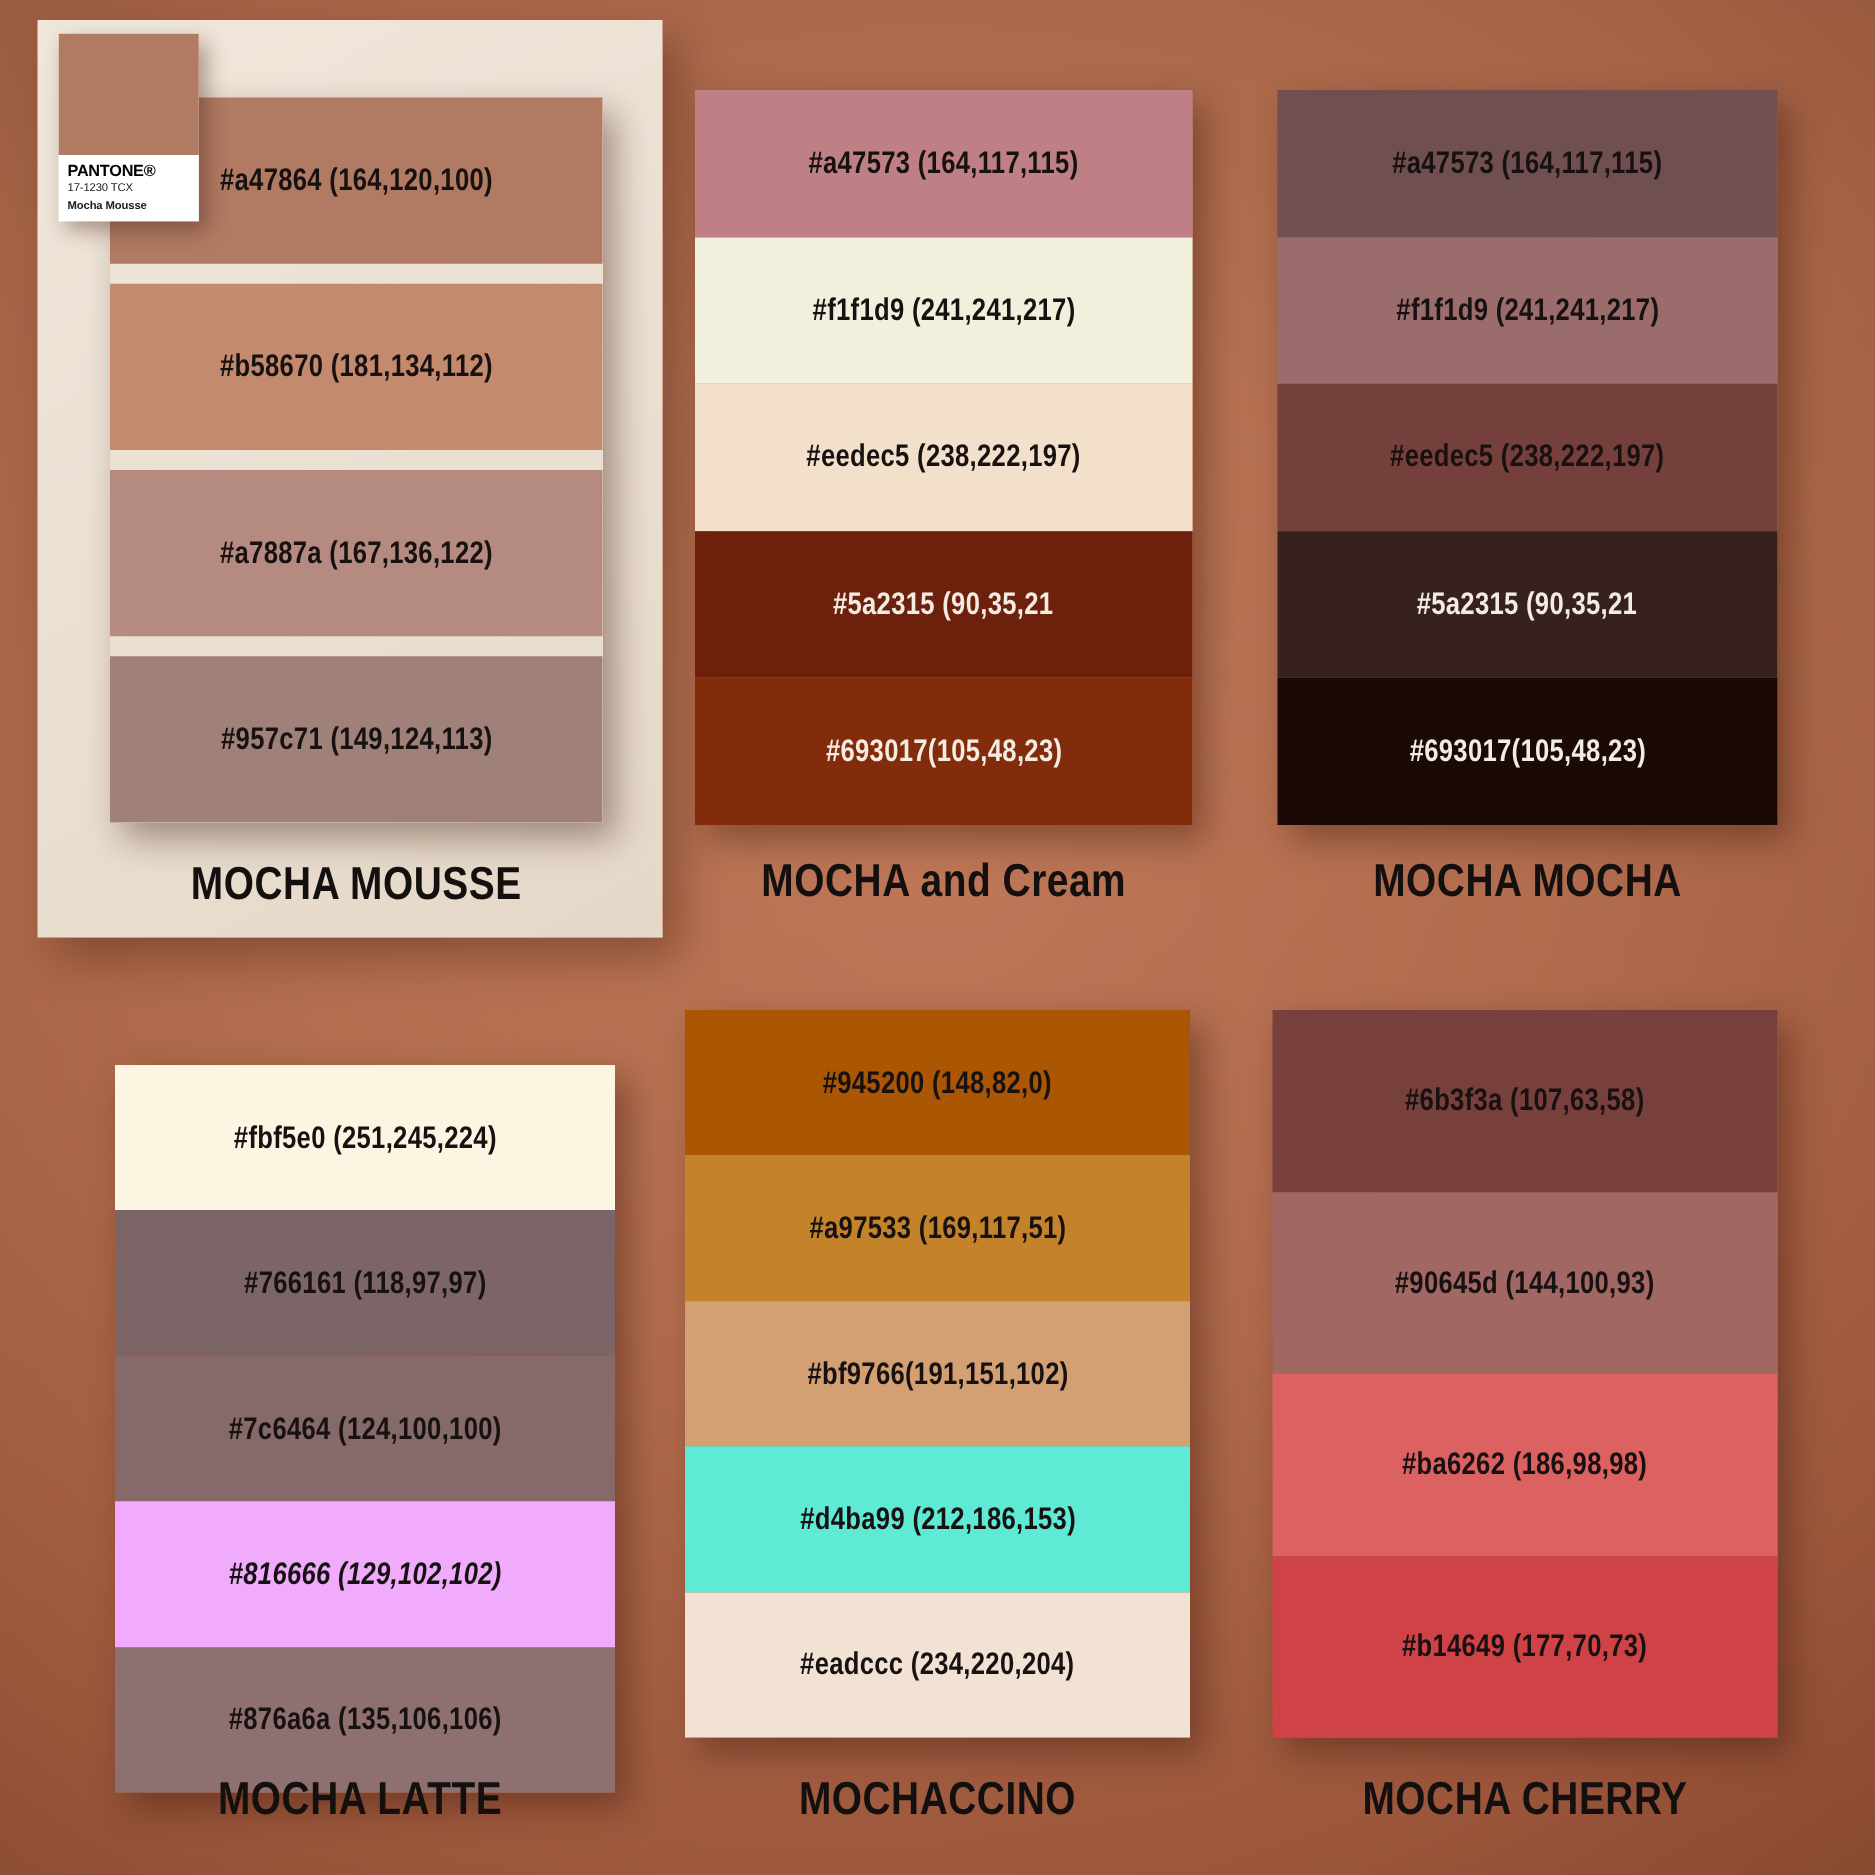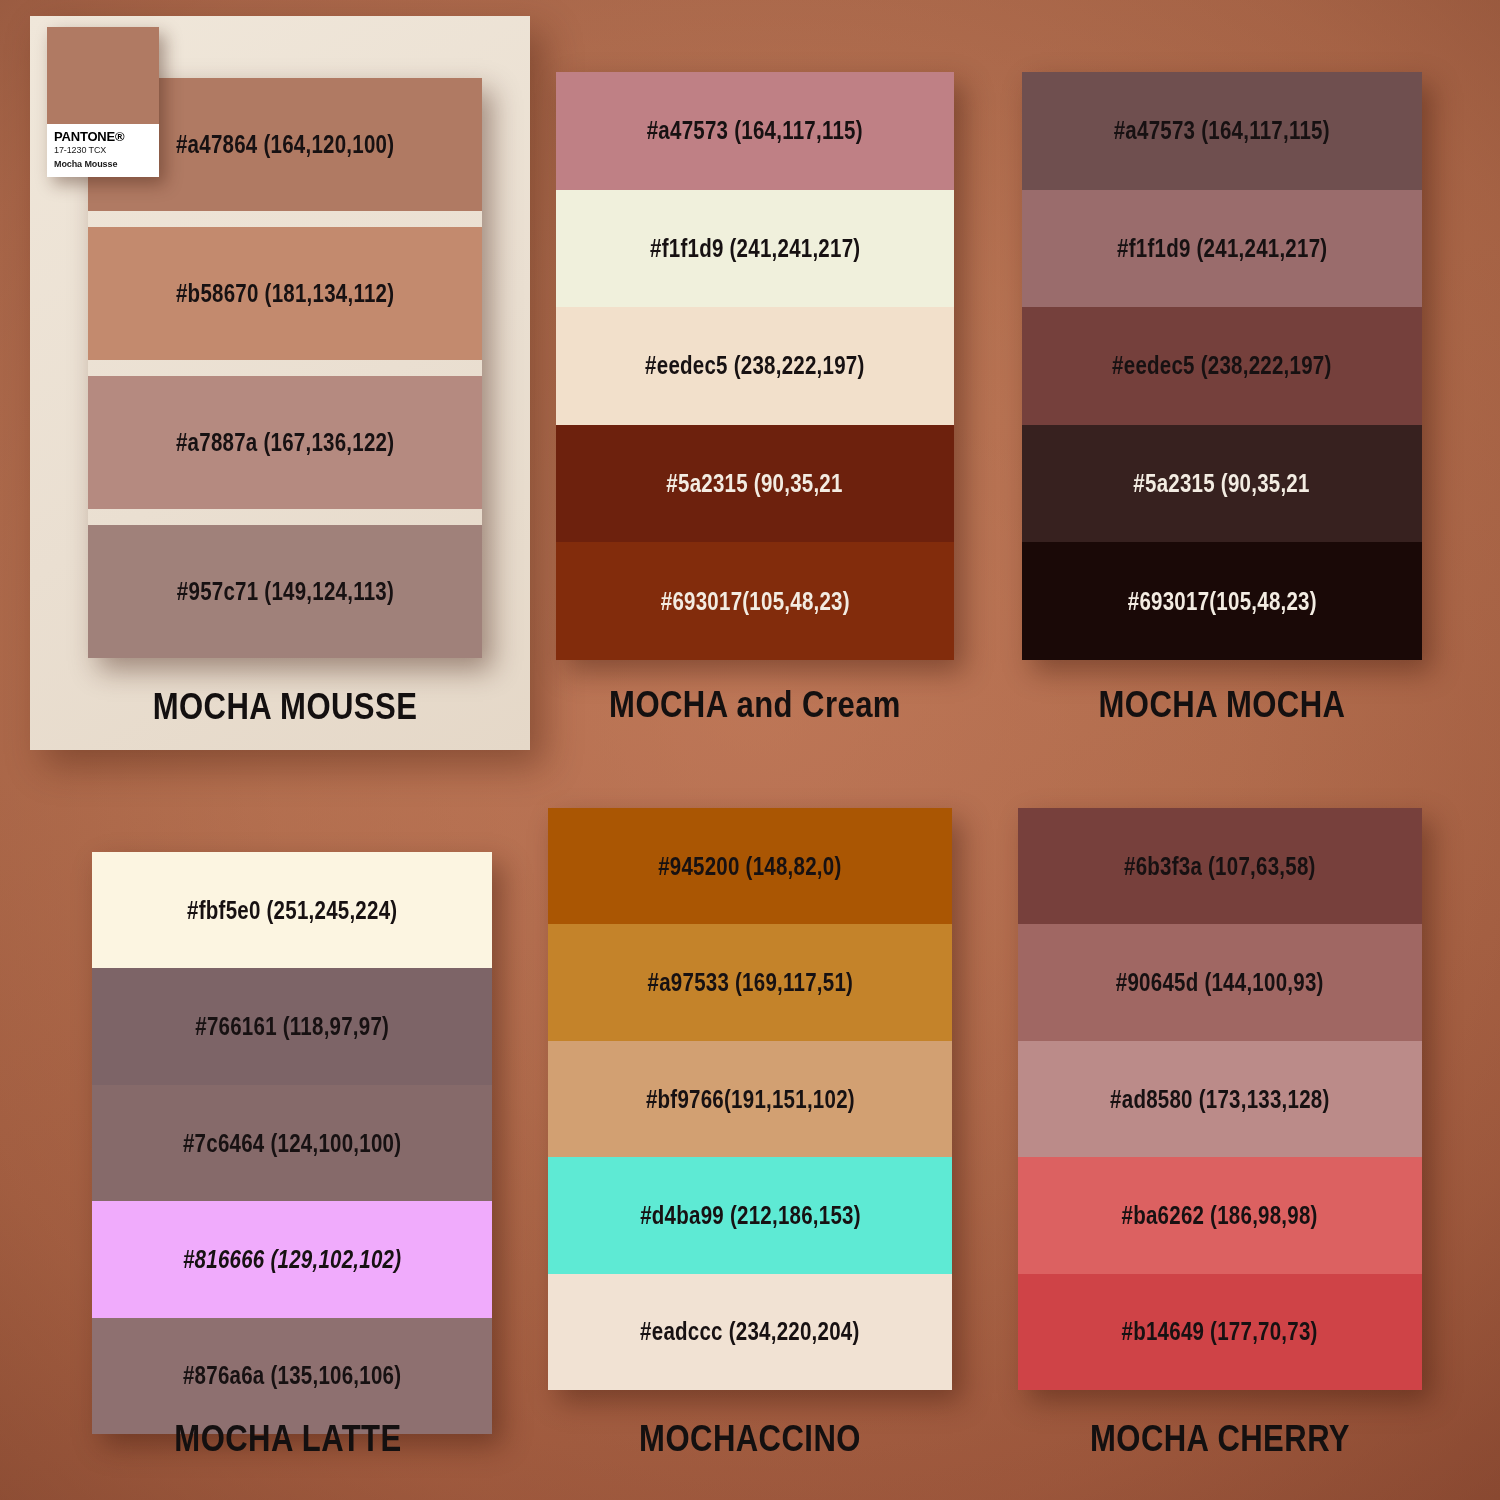--- a/index.html
+++ b/index.html
@@ -246,23 +246,20 @@
         <span class="swatch-label" style="color: rgb(23, 17, 18);">#eadccc   (234,220,204)</span>
       </div>
     </div>
   <div class="stack palette" id="stack-6">
       <div class="swatch" style="background: rgb(119, 64, 60);">
         <span class="swatch-label" style="color: rgb(23, 17, 18);">#6b3f3a   (107,63,58)</span>
       </div>
       <div class="swatch" style="background: rgb(160, 103, 99);">
         <span class="swatch-label" style="color: rgb(23, 17, 18);">#90645d   (144,100,93)</span>
       </div>
-      <div class="swatch" style="background: rgb(187, 139, 137);">
-        <span class="swatch-label" style="color: rgb(23, 17, 18);">#ad8580   (173,133,128)</span>
-      </div>
       <div class="swatch" style="background: rgb(220, 97, 97);">
         <span class="swatch-label" style="color: rgb(23, 17, 18);">#ba6262   (186,98,98)</span>
       </div>
       <div class="swatch" style="background: rgb(207, 67, 71);">
         <span class="swatch-label" style="color: rgb(23, 17, 18);">#b14649   (177,70,73)</span>
       </div>
     </div>
 
   <div class="caption" id="cap-1">MOCHA MOUSSE</div>
   <div class="caption" id="cap-2">MOCHA and Cream</div>

